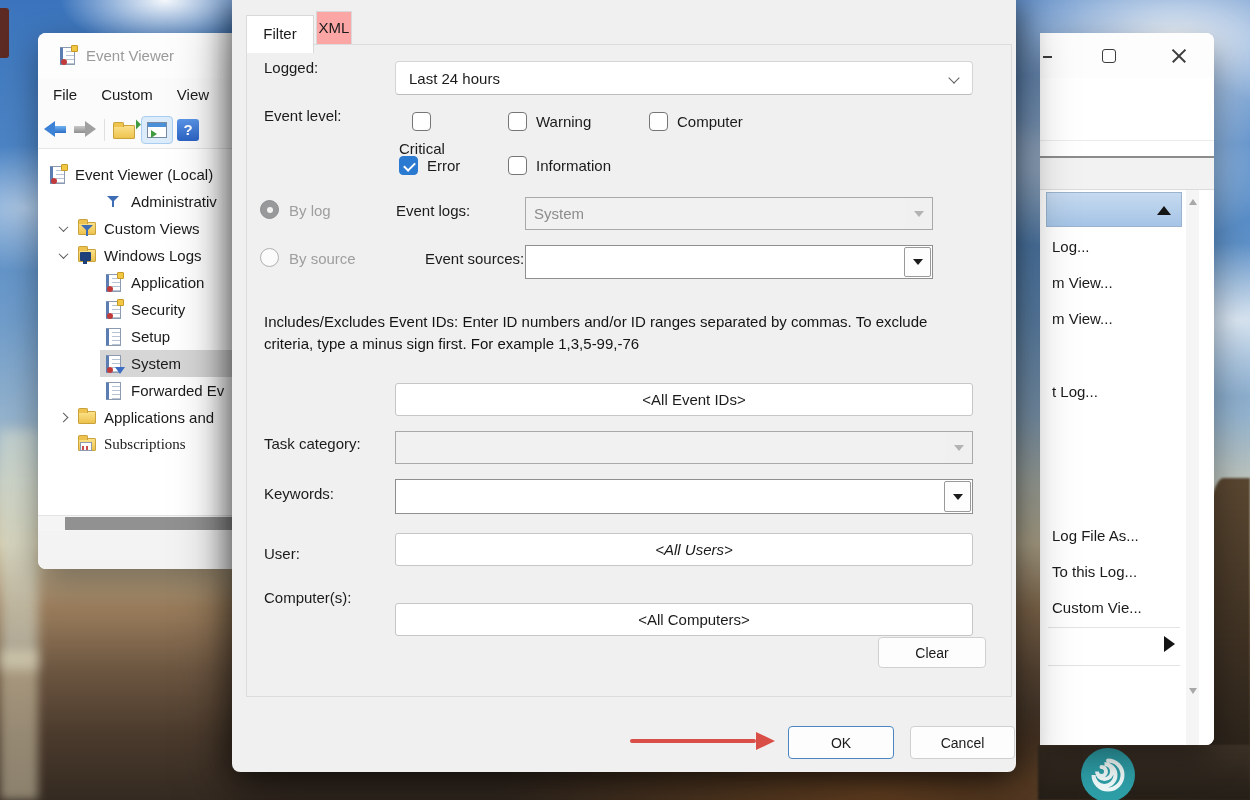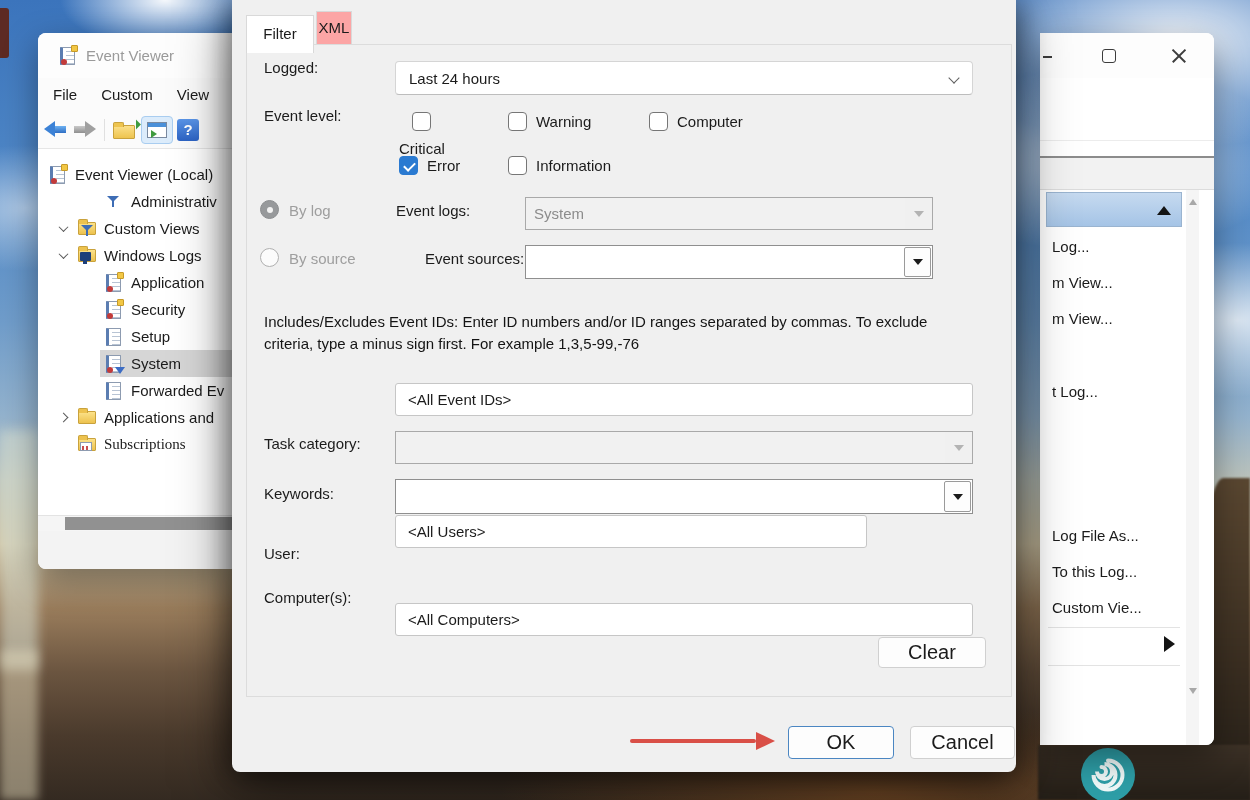--- a/index.html
+++ b/index.html
@@ -114,23 +114,23 @@
   .classic-combo .val { flex:1; display:flex; align-items:center; padding-left:8px; overflow:hidden; }
   .classic-combo .btn { width:27px; flex:none; display:grid; place-items:center; }
   .tri-dn { width:0; height:0; border-left:5px solid transparent; border-right:5px solid transparent; border-top:6px solid #1b1b1b; }
   .classic-combo.disabled { background:#f1f1f1; border:1px solid #a9a9a9; }
   .classic-combo.disabled .val { color:#8c8c8c; }
   .classic-combo.disabled .btn { background:#f0f0f0; }
   .classic-combo.disabled .tri-dn { border-top-color:#b3b3b3; }
   .classic-combo.enabled { background:#fff; border:1px solid #8f8f8f; }
   .classic-combo.enabled .btn { background:#fdfdfd; border:1px solid #9a9a9a; border-radius:2px; margin:1px; }
 
-  .tbox { position:absolute; background:#fff; border:1px solid #c6c6c6; border-radius:3px; display:flex; align-items:center; padding-left:12px; }
-
-  .btn11 { position:absolute; background:#fdfdfd; border:1px solid #d0d0d0; border-radius:4px; display:grid; place-items:center; font-size:20px; color:#1b1b1b; }
+  .tbox { position:absolute; background:#fff; border:1px solid #c6c6c6; border-radius:3px; display:flex; align-items:center; padding-left:20px;justify-content:center; }
+
+  .btn11 { position:absolute; background:#fdfdfd; border:1px solid #d0d0d0; border-radius:4px; display:grid; place-items:center; font-size:14px; color:#1b1b1b; }
   .btn11.primary-outline { border-color:#4b86c2; }
 
   .help-text { position:absolute; line-height:22px; color:#141414; }
 
   .red-arrow { position:absolute; left:398px; top:732px; width:145px; height:18px; }
   .red-arrow .shaft { position:absolute; left:0; top:7px; width:126px; height:4px; background:#d94f47; border-radius:2px; }
   .red-arrow .head { position:absolute; right:0; top:0; width:0; height:0; border-top:9px solid transparent; border-bottom:9px solid transparent; border-left:19px solid #d94f47; }
 
   
   #act-win { left:1040px; top:33px; width:174px; height:712px; border-radius:0 8px 8px 0; overflow:hidden; }
@@ -412,21 +412,21 @@
 
     <span class="pl" style="left:17px; top:440px;">Keywords:</span>
     <div class="classic-combo enabled" style="left:148px; top:434px; width:578px; height:35px;">
       <span class="val"></span>
       <span class="btn">
           <span class="tri-dn"></span>
         </span>
     </div>
 
     <span class="pl" style="left:17px; top:500px;">User:</span>
-    <div class="tbox" style="left:148px; top:470px; width:472px; height:33px;">
+    <div class="tbox" style="left:148px; top:488px; width:578px; height:33px;font-style:italic;">
       <span>&lt;All Users&gt;</span>
     </div>
 
     <span class="pl" style="left:17px; top:544px;">Computer(s):</span>
     <div class="tbox" style="left:148px; top:538px; width:578px; height:33px;margin-top:20px;">
       <span>&lt;All Computers&gt;</span>
     </div>
 
     <div class="btn11" style="left:631px; top:592px; width:108px; height:31px;">Clear</div>
   </div>

